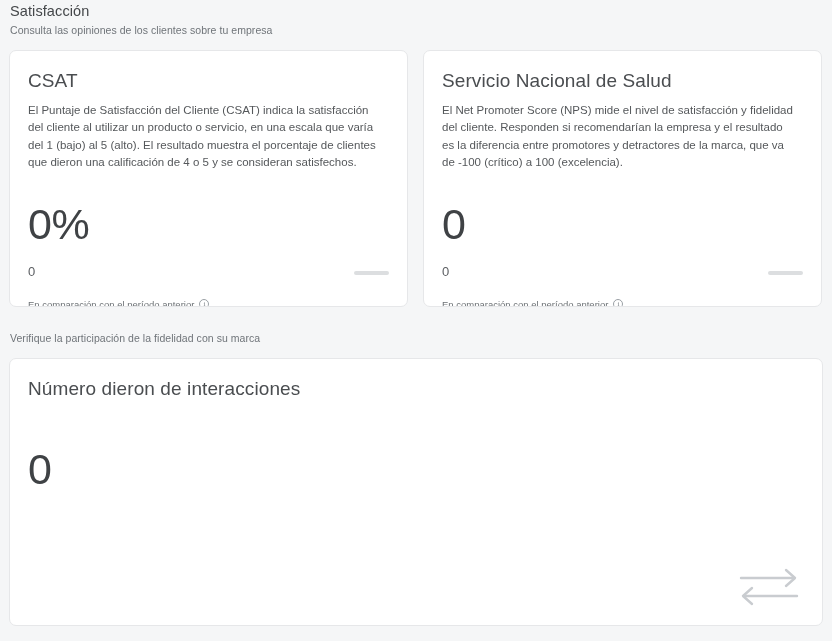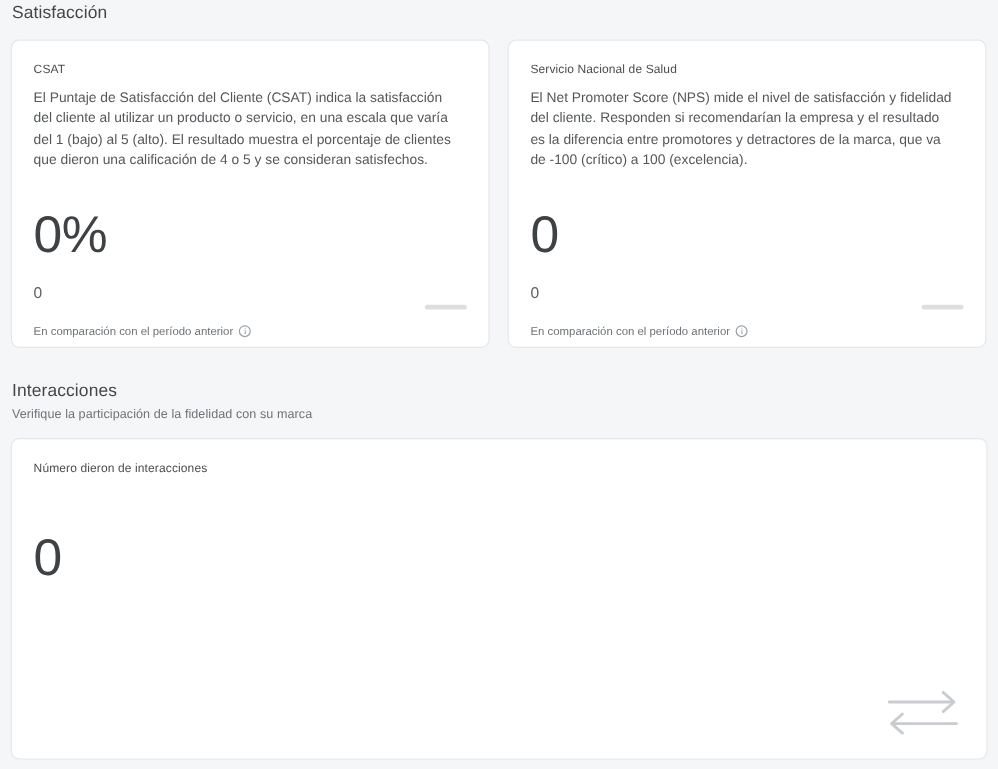--- a/index.html
+++ b/index.html
@@ -59,21 +59,21 @@
     height: 257px;
     padding: 19px 18px 14px 18px;
   }
   .card.full {
     width: 814px;
     height: 268px;
     padding: 19px 18px 14px 18px;
     margin-top: 14px;
   }
   .card-title {
-    font-size: 10px;
+    font-size: 19px;
     font-weight: 400;
     color: #4a4d50;
     margin: 0 0 10px 0;
     letter-spacing: .1px;
   }
   .card-desc {
     font-size: 11.5px;
     line-height: 1.52;
     color: #55585b;
     margin: 0;
@@ -141,20 +141,21 @@
 
   .interactions-head { margin-top: 25px; }
 </style>
 </head>
 <body>
 
 <div class="page">
 
   <div class="section-head">
     <h2 class="section-title">Satisfacción</h2>
+    <p class="section-sub">Consulta las opiniones de los clientes sobre tu empresa</p>
   </div>
 
   <div class="cards-row">
 
     <div class="card half">
       <h3 class="card-title">CSAT</h3>
       <p class="card-desc">El Puntaje de Satisfacción del Cliente (CSAT) indica la satisfacción del cliente al utilizar un producto o servicio, en una escala que varía del 1 (bajo) al 5 (alto). El resultado muestra el porcentaje de clientes que dieron una calificación de 4 o 5 y se consideran satisfechos.</p>
       <div class="metric-wrap">
         <div class="big-metric">0%</div>
         <div class="sub-metric">0</div>
@@ -176,21 +177,20 @@
       <div class="compare-row">
         <span>En comparación con el período anterior</span>
         <span class="info-icon">i</span>
       </div>
       <div class="dash-deco"></div>
     </div>
 
   </div>
 
   <div class="section-head interactions-head">
-    <h2 class="section-title">Interacciones</h2>
     <p class="section-sub">Verifique la participación de la fidelidad con su marca</p>
   </div>
 
   <div class="card full">
     <h3 class="card-title">Número dieron de interacciones</h3>
     <div class="metric-wrap">
       <div class="big-metric">0</div>
     </div>
     <div class="arrows-deco">
       <svg viewBox="0 0 62 50" fill="none" stroke="currentColor" stroke-width="2.4" stroke-linecap="round" stroke-linejoin="round">

